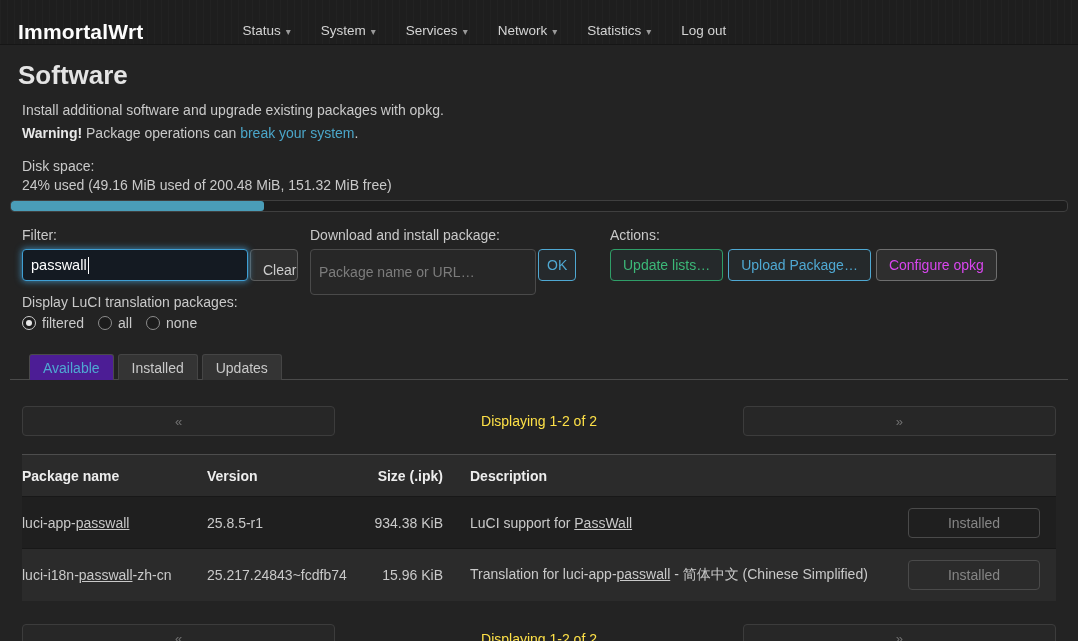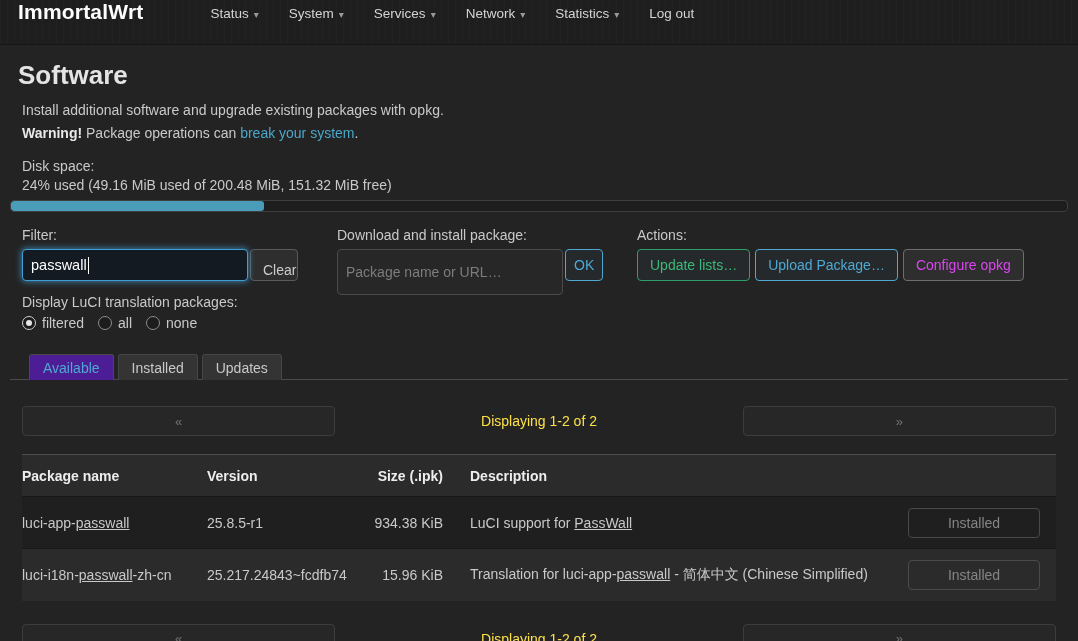--- a/index.html
+++ b/index.html
@@ -16,23 +16,24 @@
     --link: #4ba6c9;
     --progress: #4a9db8;
   }
 
   
   header.navbar {
     height: 45px;
     background: #1e1e1e;
     background-image: repeating-linear-gradient(90deg, rgba(255,255,255,0.02) 0 1px, transparent 1px 7px);
     display: flex;
-    align-items: flex-start;
+    align-items: flex-end;
     padding: 0 18px;
     border-bottom: 1px solid #161616;
+    gap: 32px;
   }
   .brand {
     color: #fdfdfd;
     font-size: 21px;
     font-weight: bold;
     letter-spacing: 0.2px;
     margin-right: 52px;
     cursor: pointer;
   }
   nav.menu { display: flex; align-items: center; }
@@ -72,21 +73,21 @@
   .progressbar .fill {
     height: 100%;
     background: var(--progress);
     border-radius: 3px;
   }
 
   
   .controls { display: flex; margin-top: 14px; align-items: flex-start; }
   .field-label { margin-bottom: 5px; line-height: 18px; }
   .input-row { display: flex; }
-  .col-filter { width: 276px; margin-right: 39px; }
+  .col-filter { width: 276px; margin-right: 12px; }
   .col-download { width: 266px; margin-right: 34px; }
   .fake-input {
     width: 228px; height: 32px;
     background: #141a22;
     border: 1px solid #3f9fd4;
     border-radius: 4px;
     box-shadow: 0 0 6px 1px rgba(70,165,220,0.65);
     color: #ffffff;
     display: flex; align-items: center;
     padding: 0 8px;

